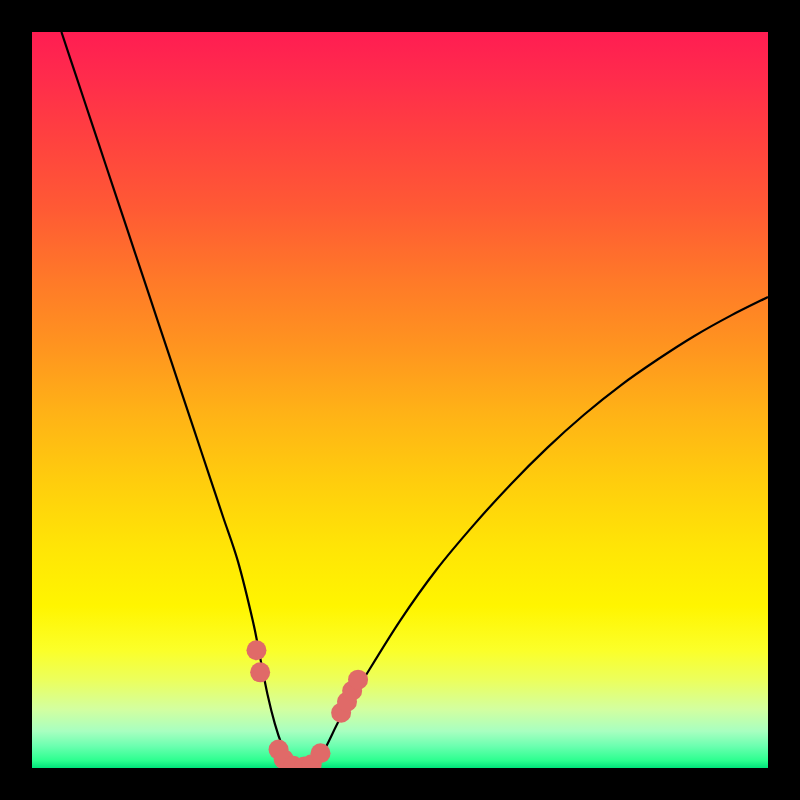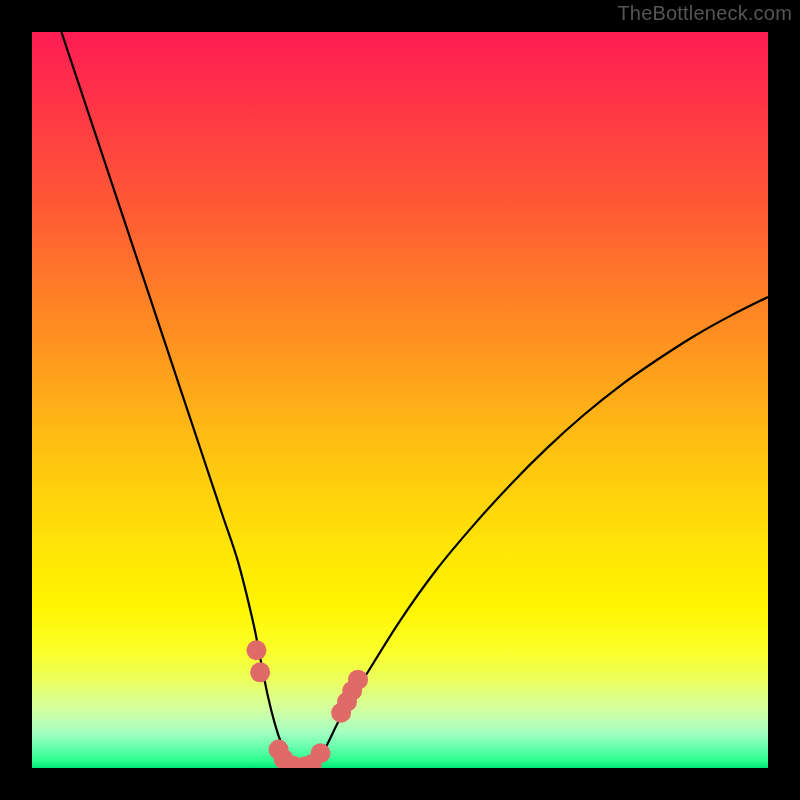--- a/index.html
+++ b/index.html
@@ -75,14 +75,13 @@
           <circle cx="272.32" cy="734.53" r="10" fill="#e06a68" stroke="#e06a68" stroke-width="0"></circle>
           <circle cx="279.68" cy="732.32" r="10" fill="#e06a68" stroke="#e06a68" stroke-width="0"></circle>
           <circle cx="288.51" cy="721.28" r="10" fill="#e06a68" stroke="#e06a68" stroke-width="0"></circle>
           <circle cx="309.12" cy="680.80" r="10" fill="#e06a68" stroke="#e06a68" stroke-width="0"></circle>
           <circle cx="315.01" cy="669.76" r="10" fill="#e06a68" stroke="#e06a68" stroke-width="0"></circle>
           <circle cx="320.16" cy="658.72" r="10" fill="#e06a68" stroke="#e06a68" stroke-width="0"></circle>
           <circle cx="326.05" cy="647.68" r="10" fill="#e06a68" stroke="#e06a68" stroke-width="0"></circle>
         </g>
     </svg>
   </div>
-  <div class="watermark">TheBottleneck.com</div>
 </div>
 
 </body></html>

